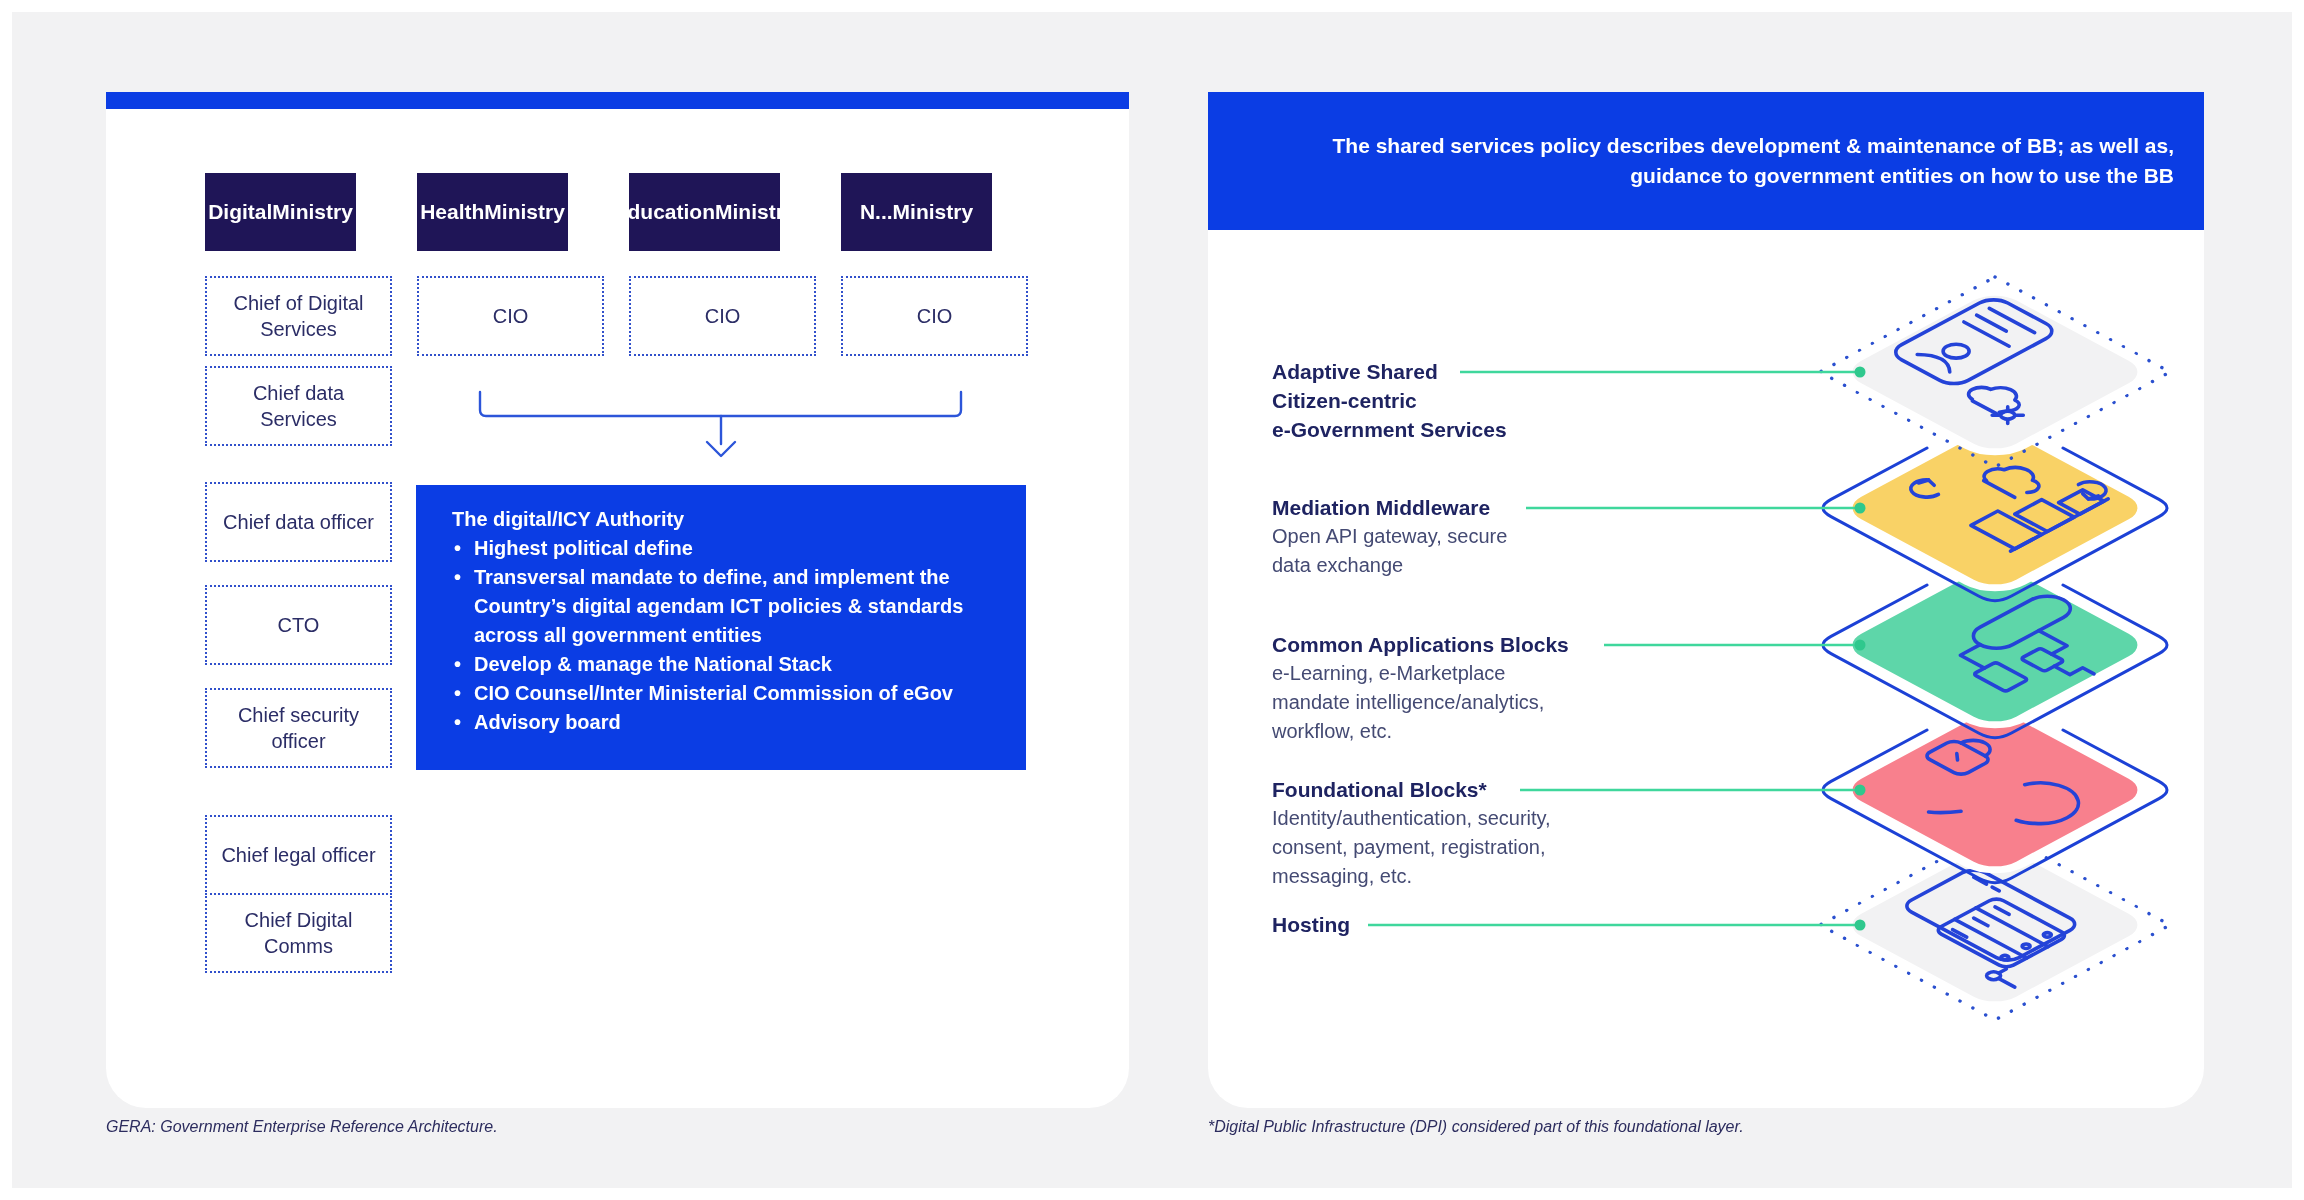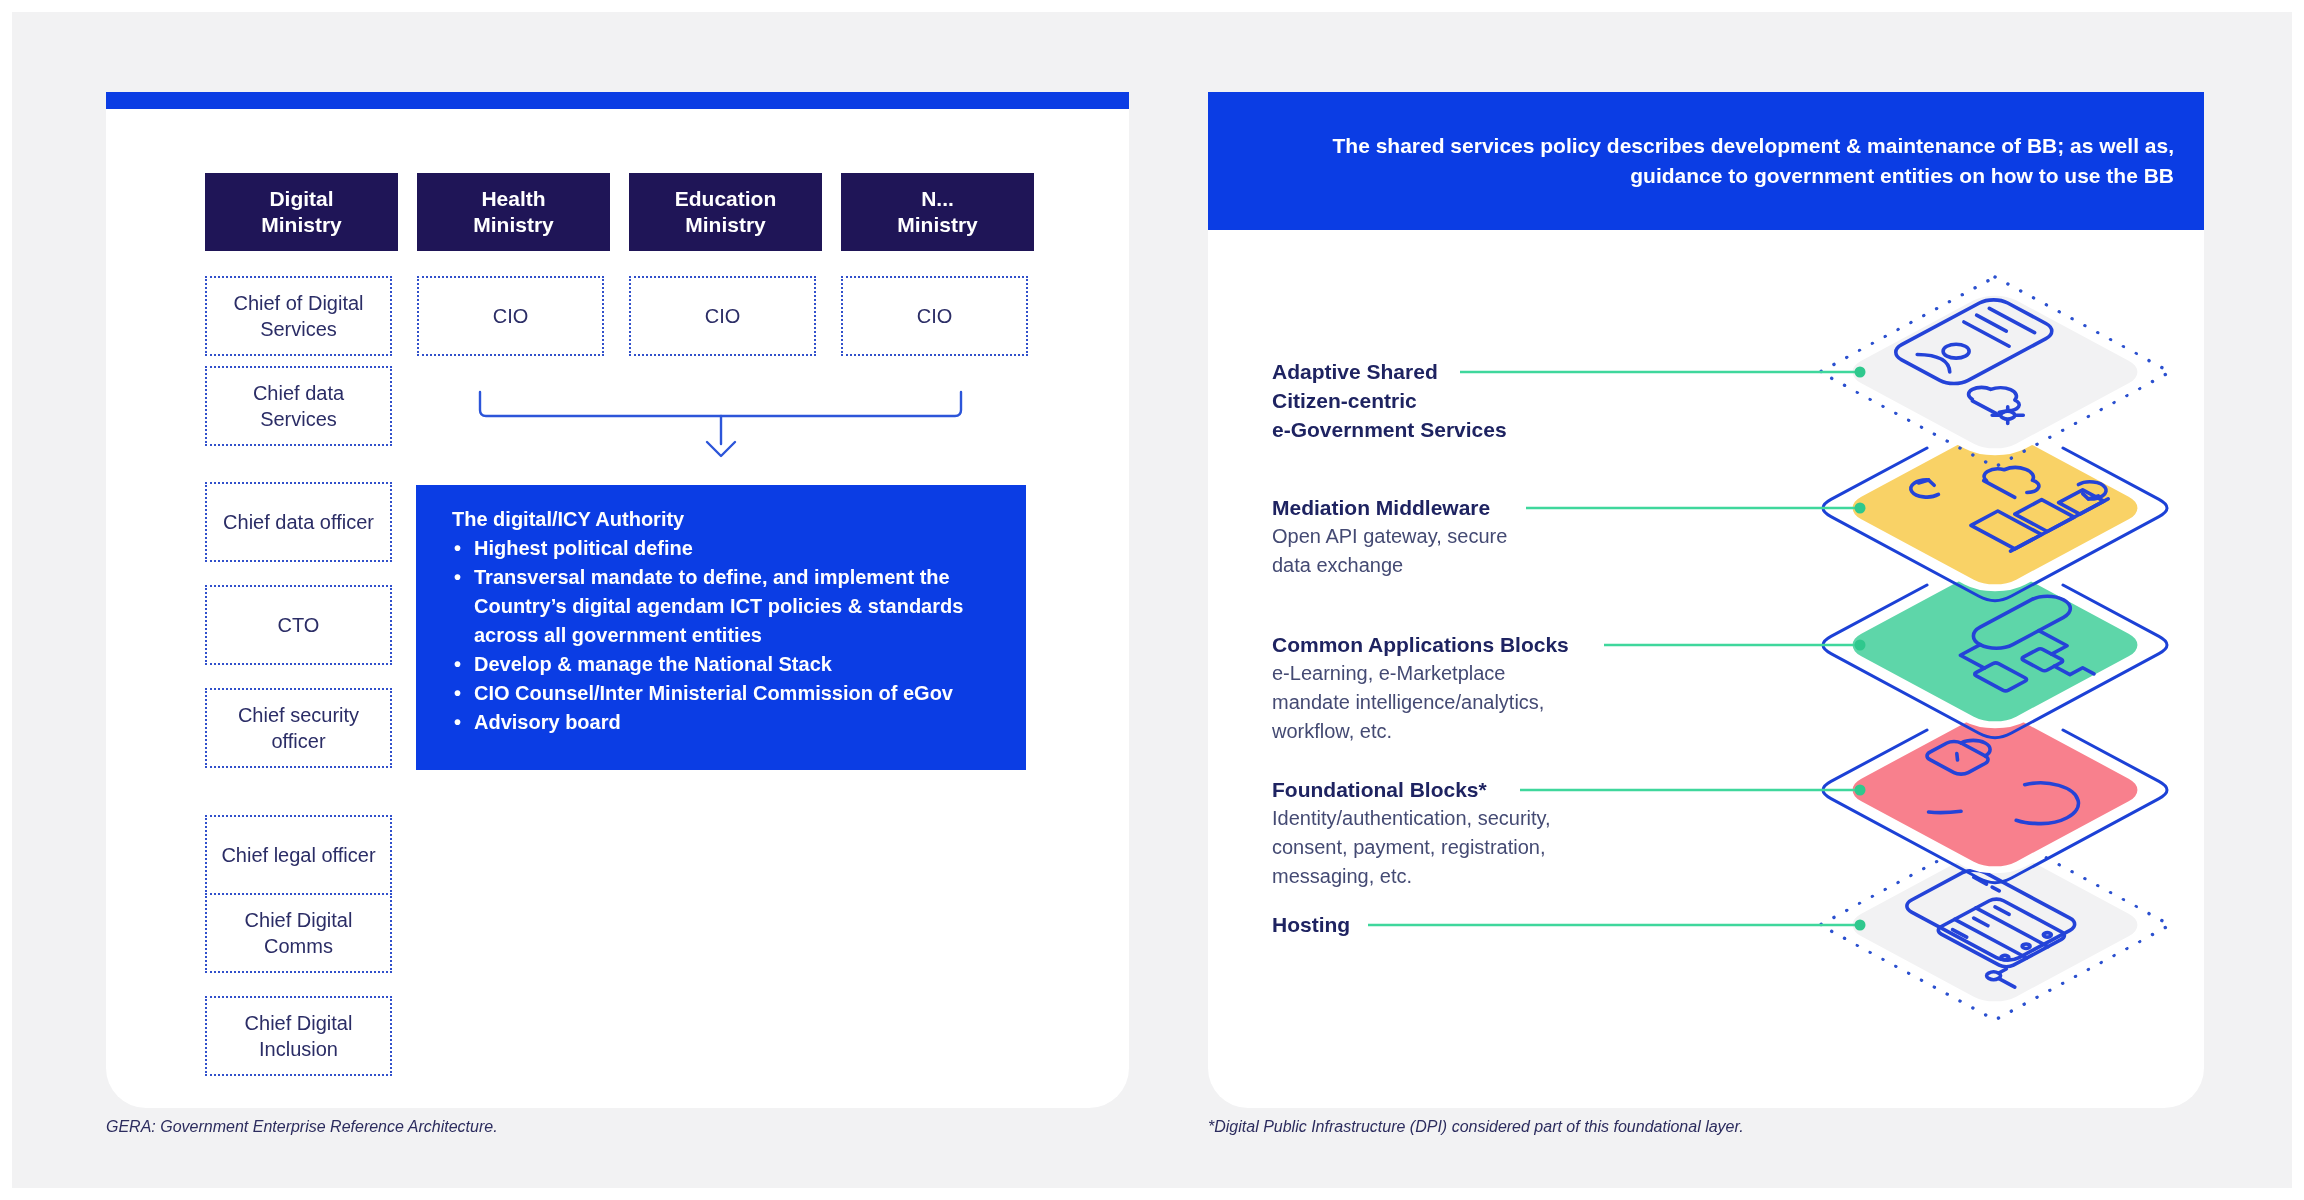--- a/index.html
+++ b/index.html
@@ -18,23 +18,23 @@
   }
   html,body{margin:0;padding:0}
   .page{position:relative;width:2304px;height:1200px;background:#ffffff;
         font-family:"Liberation Sans",sans-serif;overflow:hidden}
   .bg{position:absolute;left:12px;top:12px;width:2280px;height:1176px;background:var(--bg)}
   .card{position:absolute;top:92px;background:#ffffff;border-radius:0 0 40px 40px}
   .card-left{left:106px;width:1023px;height:1016px}
   .card-right{left:1208px;width:996px;height:1016px}
   .accent-bar{height:17px;background:var(--blue)}
 
-  .m-box{position:absolute;top:81px;height:78px;width:193px;background:var(--navy);
+  .m-box{position:absolute;top:81px;height:78px;width:151px;background:var(--navy);
          color:#fff;font-weight:bold;font-size:21px;line-height:26px;
-         display:flex;flex-direction:column;align-items:center;justify-content:center;text-align:center}
+         display:flex;flex-direction:row;align-items:center;justify-content:center;text-align:center}
   .d-box{position:absolute;width:187px;height:80px;border:2.5px dotted var(--dot-border);
          box-sizing:border-box;display:flex;align-items:center;justify-content:center;
          text-align:center;color:var(--text-navy);font-size:20px;line-height:26px;padding:0 12px}
 
   .c1{left:99px}.c2{left:311px}.c3{left:523px}.c4{left:735px}
 
   .bracket-svg{position:absolute;left:0;top:0;width:1023px;height:1016px;pointer-events:none}
 
   .authority{position:absolute;left:310px;top:393px;width:610px;height:285px;background:var(--blue);
              color:#fff;font-weight:bold;font-size:20px;line-height:29px;
@@ -107,23 +107,20 @@
       <span>CTO</span>
     </div>
     <div class="d-box c1" style="top:596px">
       <span>Chief security officer</span>
     </div>
     <div class="d-box c1" style="top:723px">
       <span>Chief legal officer</span>
     </div>
     <div class="d-box c1" style="top:801px">
       <span>Chief Digital Comms</span>
-    </div>
-    <div class="d-box c1" style="top:904px">
-      <span>Chief Digital Inclusion</span>
     </div>
 
     <svg class="bracket-svg" viewBox="0 0 1023 1016">
       <g fill="none" stroke="#2c55d9" stroke-width="2.4" stroke-linecap="round" stroke-linejoin="round">
         <path d="M 374,300 L 374,318 Q 374,324 380,324 L 849,324 Q 855,324 855,318 L 855,300"></path>
         <path d="M 615,324 L 615,352"></path>
         <path d="M 601,350 L 615,364 L 629,350"></path>
       </g>
     </svg>
 

